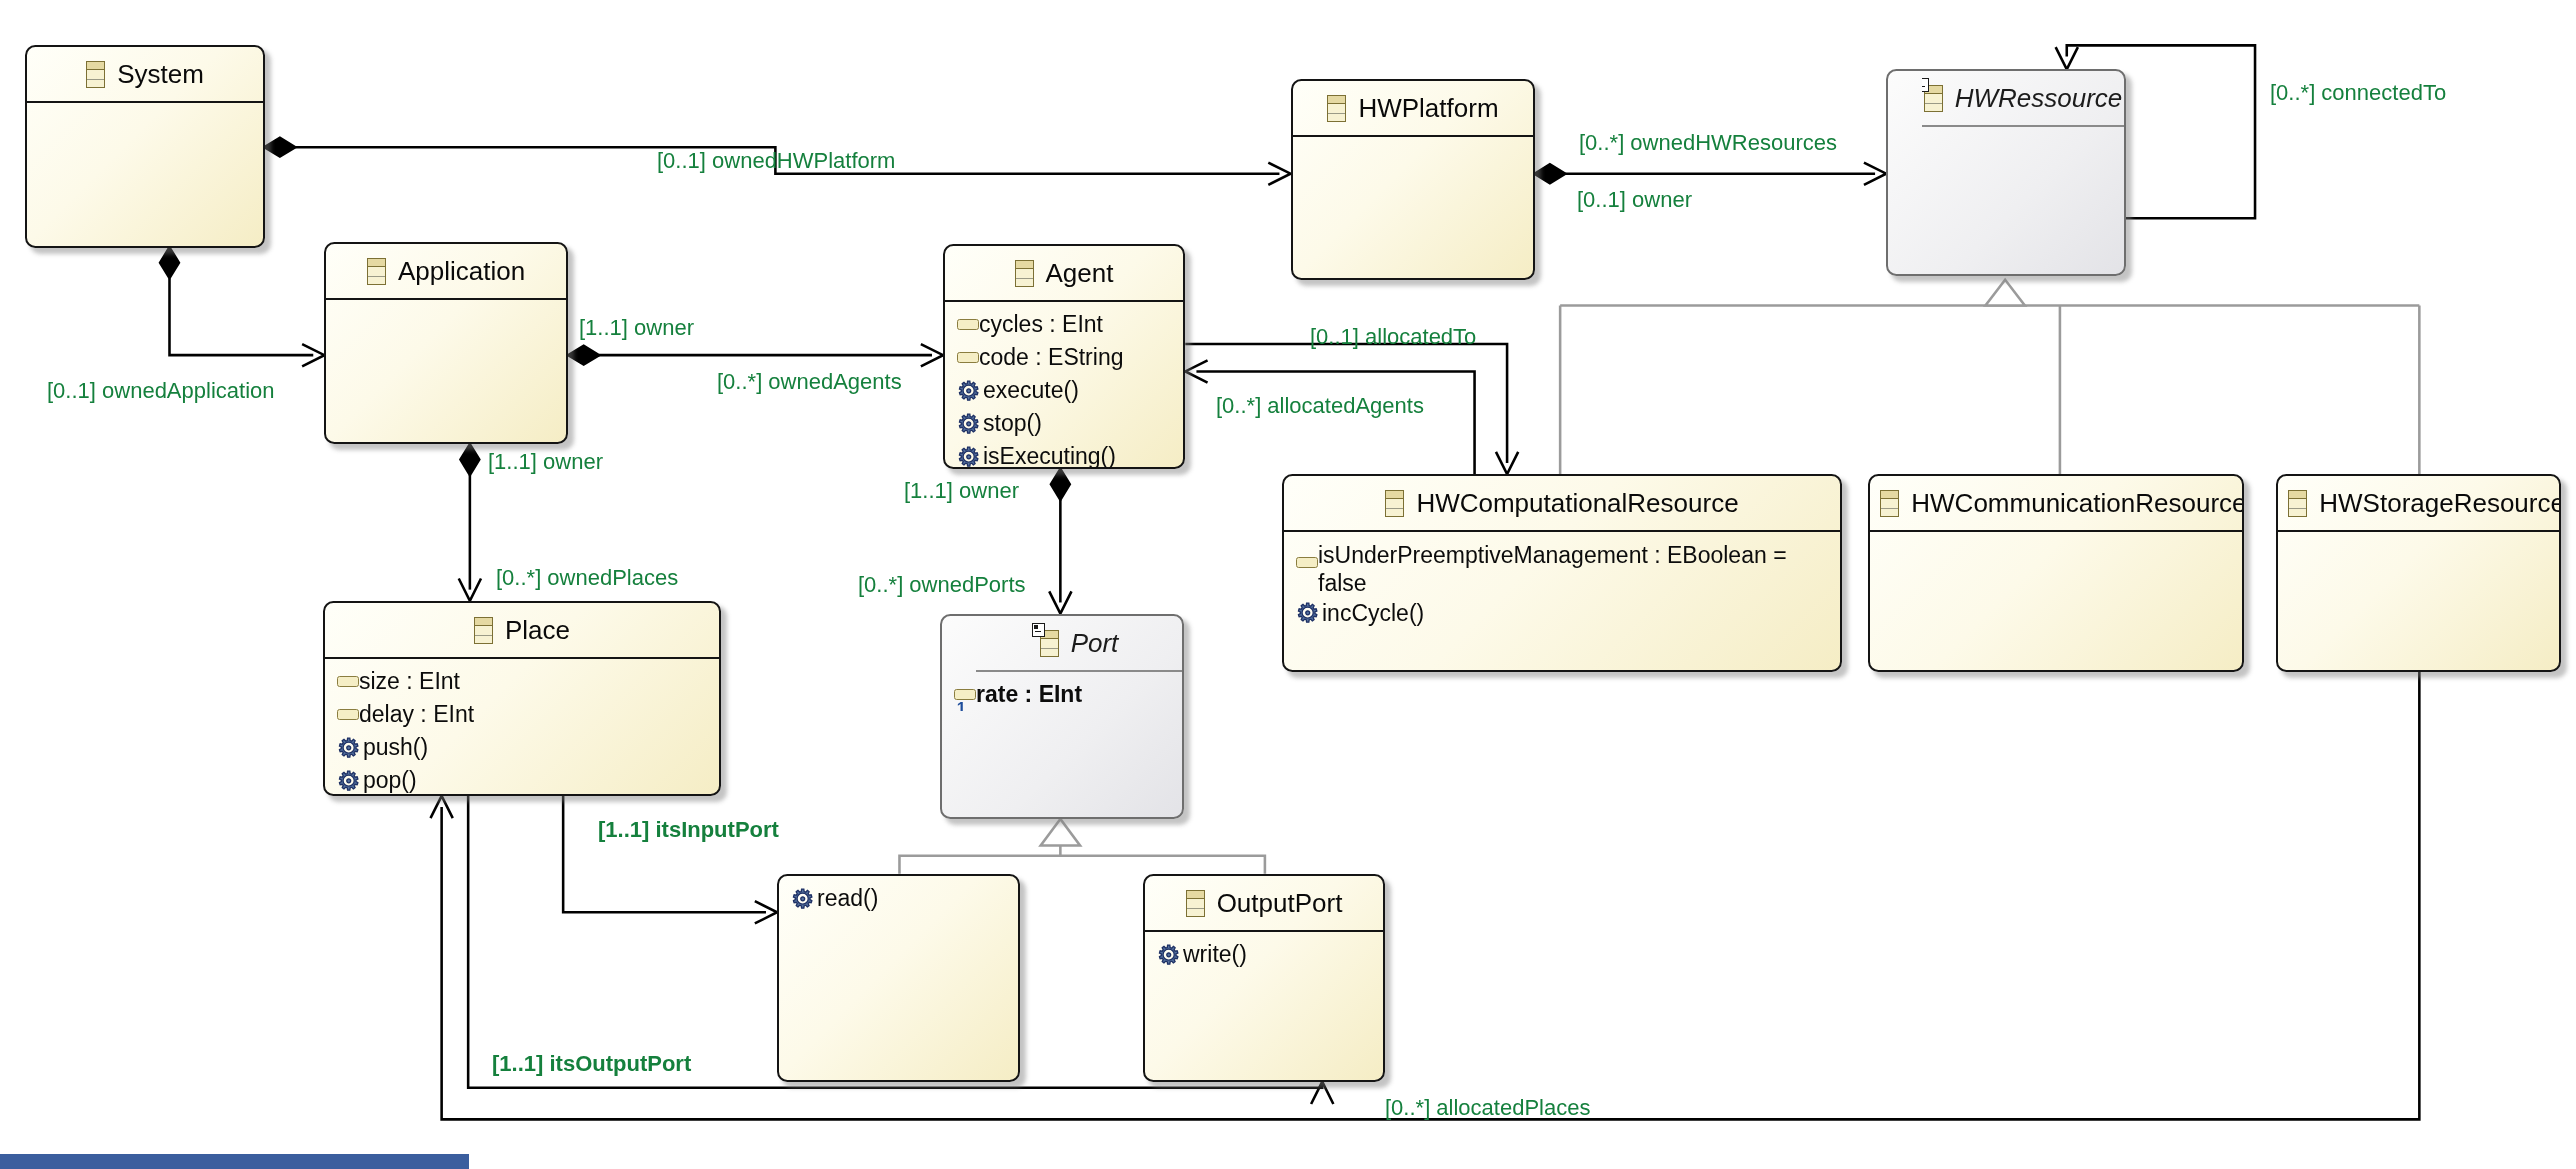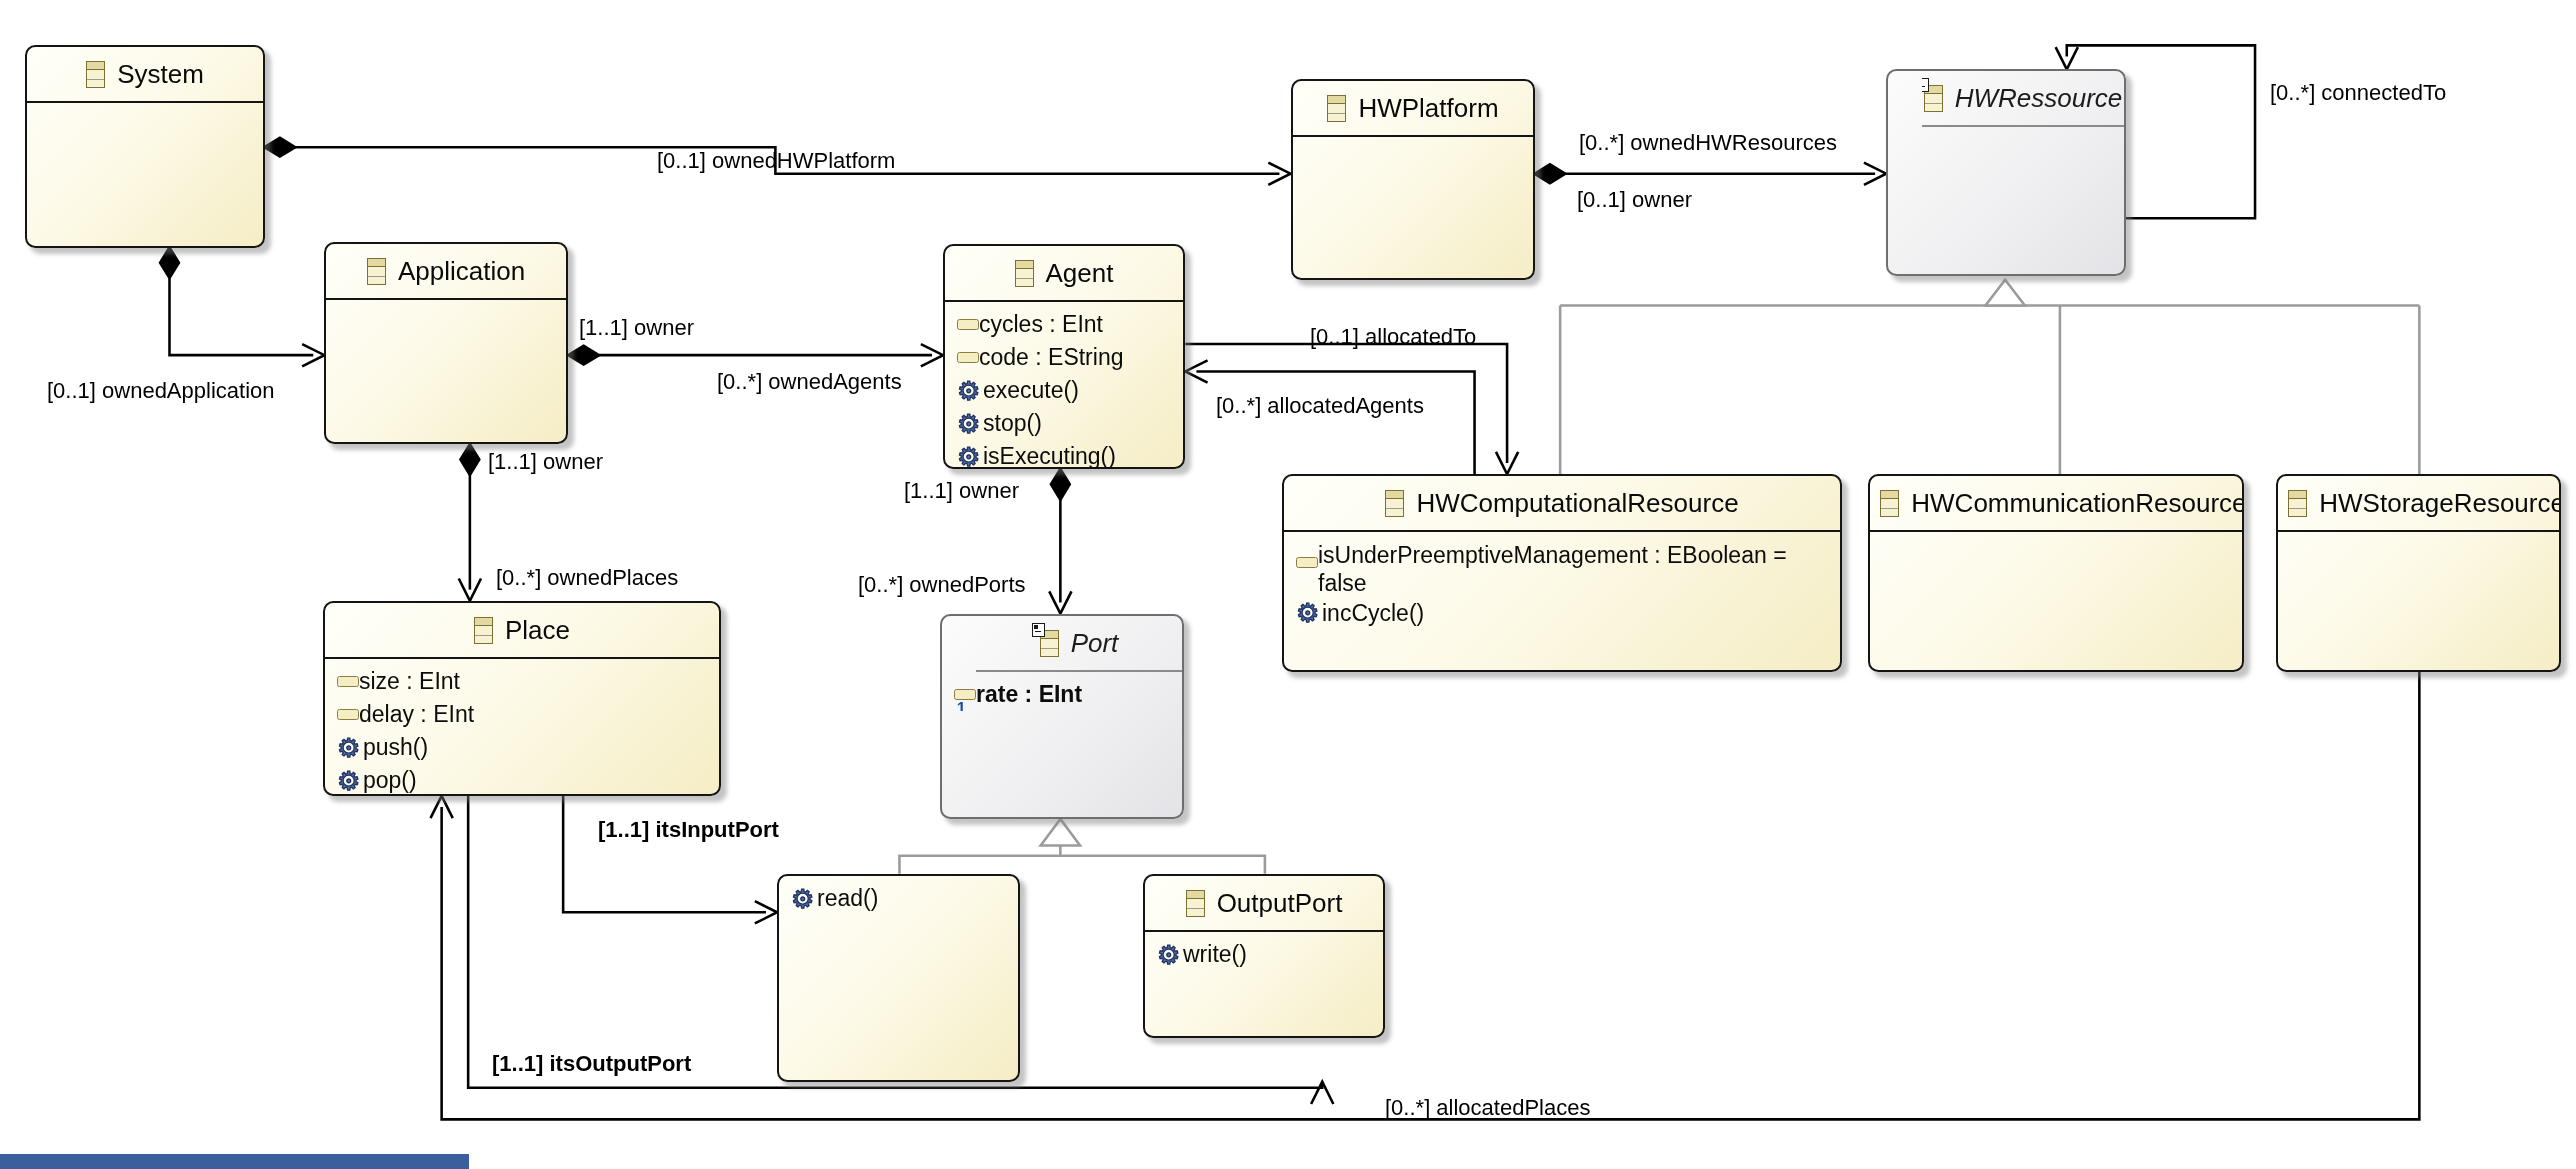--- a/index.html
+++ b/index.html
@@ -41,21 +41,21 @@
   .row.multiline .attr-icon{margin-top:19px;}
   .op-icon{font-size:26px;line-height:26px;color:#54719e;-webkit-text-stroke:1.3px #1e3064;
            flex:0 0 26px;display:inline-block;}
   .rate-icon{position:relative;width:22px;height:11px;flex:0 0 22px;background:#f5eec5;
              border:1.7px solid #8a7d3f;border-radius:2.6px;box-sizing:border-box;display:inline-block;}
   .rate-icon .one{position:absolute;left:1.7px;top:9.4px;font-size:16.3px;font-weight:bold;
                   color:#1f4e9c;font-style:normal;}
   .bold-text{font-weight:bold;}
 
   
-  .edge-label{position:absolute;z-index:3;font-size:22px;color:#000000;white-space:nowrap;}
+  .edge-label{position:absolute;z-index:3;font-size:22px;color:#15803d;white-space:nowrap;}
   .edge-label.bold{font-weight:bold;}
 
   .blue-strip{position:absolute;left:0;top:1154px;width:469px;height:15.4px;background:#3b5e9e;z-index:4;}
 </style>
 </head>
 <body>
 
 <div id="canvas">
 
   <svg id="edges" width="2576" height="1169" viewBox="0 0 3010 1366">
@@ -309,21 +309,21 @@
 
   <div class="uml-box" style="left:777px;top:874px;width:243px;height:208px">
     <div class="box-body">
       <div class="row">
           <span class="op-icon">⚙</span>
           <span class="row-text">read()</span>
         </div>
     </div>
   </div>
 
-  <div class="uml-box" style="left:1143px;top:874px;width:242px;height:164px">
+  <div class="uml-box" style="left:1143px;top:874px;width:242px;height:208px">
     <div class="box-title">
       <span class="cls-icon">
           <i class="band b1"></i>
           <i class="band b2"></i>
         </span>
       <span class="title-text">OutputPort</span>
     </div>
     <div class="box-body">
       <div class="row">
           <span class="op-icon">⚙</span>

